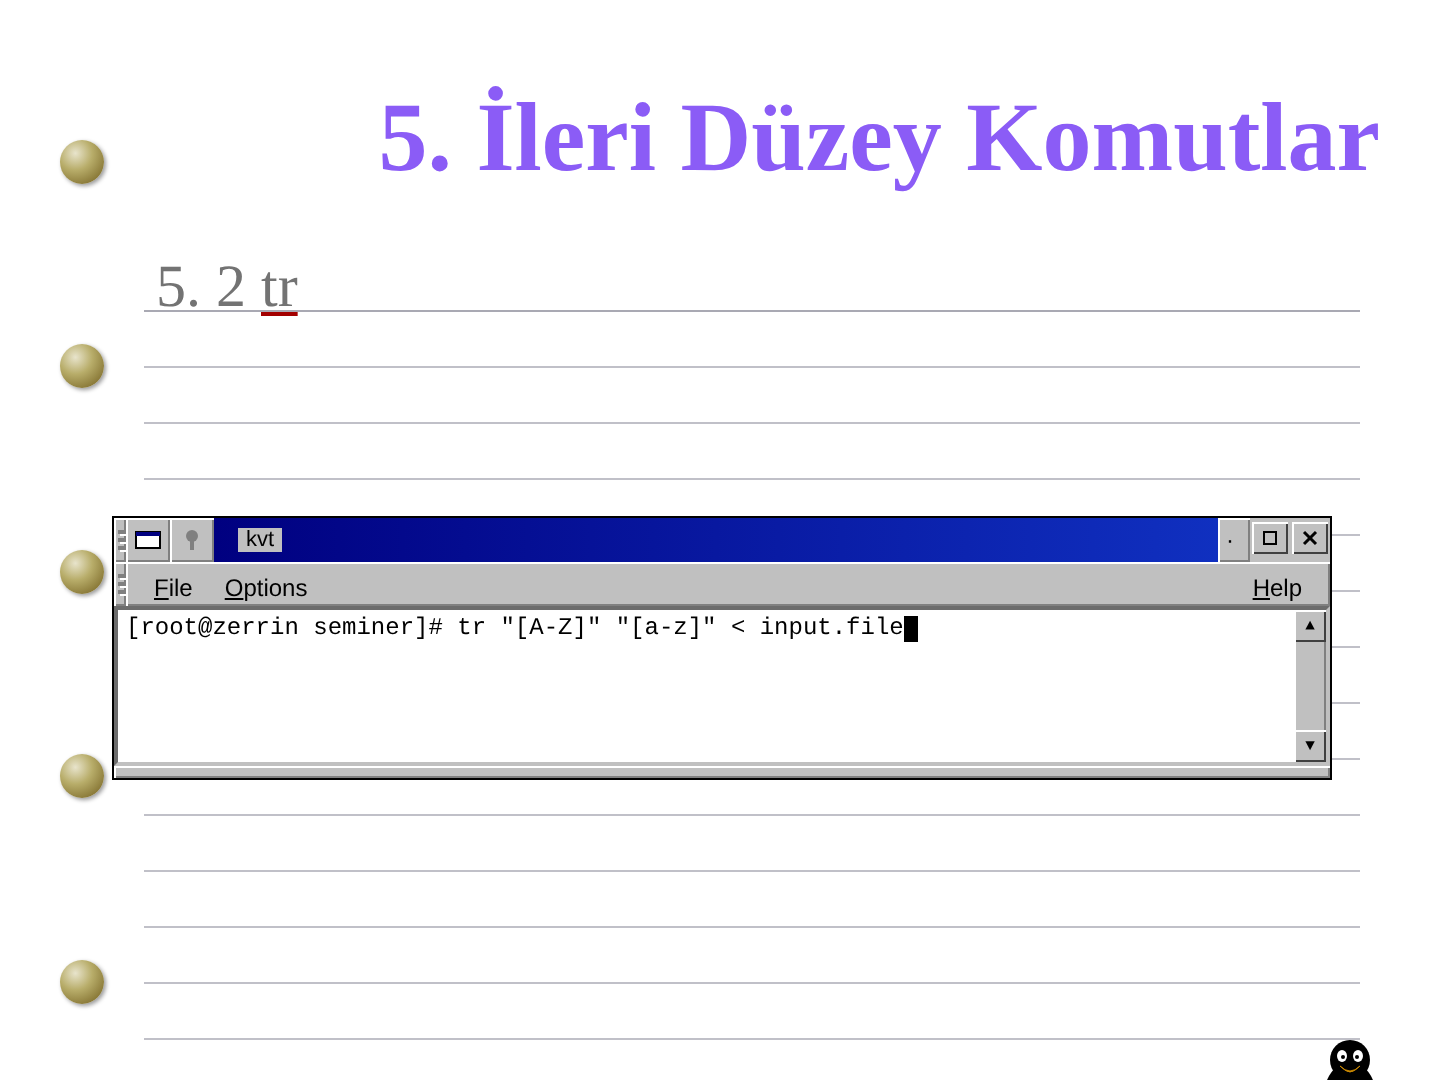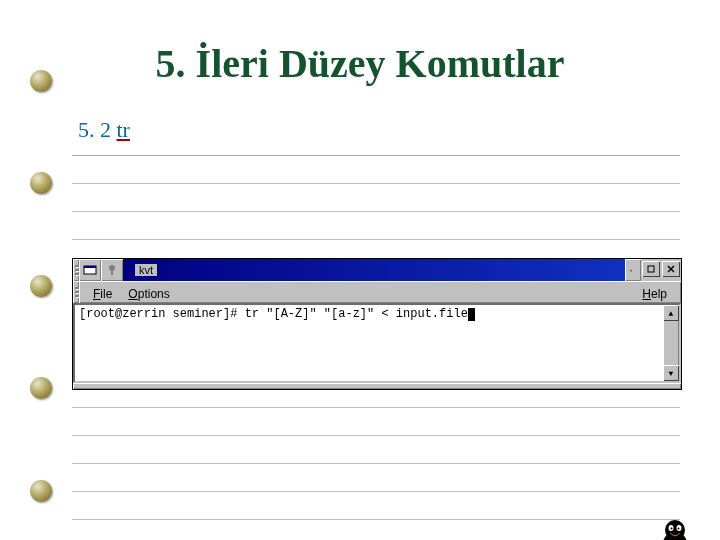--- a/index.html
+++ b/index.html
@@ -11,31 +11,31 @@
     position: relative;
     overflow: hidden;
   }
   .slide {
     width: 720px;
     height: 540px;
     position: relative;
     padding: 0 30px;
   }
   .title {
-    font-size: 40px;
-    text-align: center;
+    font-size: 49px;
+    text-align: right;
     margin-top: 40px;
     margin-bottom: 18px;
-    color: #14532d;
+    color: #8b5cf6;
   }
   .subtitle {
-    font-size: 22px;
+    font-size: 30px;
     margin-left: 48px;
     margin-top: 30px;
-    color: #0369a1;
+    color: #737373;
   }
   .subtitle .underline {
     text-decoration: underline;
     text-decoration-color: #a30000;
   }
   .rule-area {
     position: absolute;
     left: 72px;
     right: 40px;
     top: 115px;
@@ -57,21 +57,21 @@
   .marble {
     position: absolute;
     width: 22px;
     height: 22px;
     border-radius: 50%;
     background: radial-gradient(circle at 35% 30%, #e8e4cc 0%, #b8ad6a 40%, #6e5a1a 100%);
     box-shadow: 1px 1px 2px rgba(0,0,0,0.4);
   }
   .app-window {
     position: absolute;
-    left: 72px;
+    left: 56px;
     top: 218px;
     width: 610px;
     background: #c0c0c0;
     border: 1px solid #000;
     font-family: Arial, sans-serif;
     font-size: 12px;
   }
   .tb-row {
     display: flex;
     align-items: stretch;

